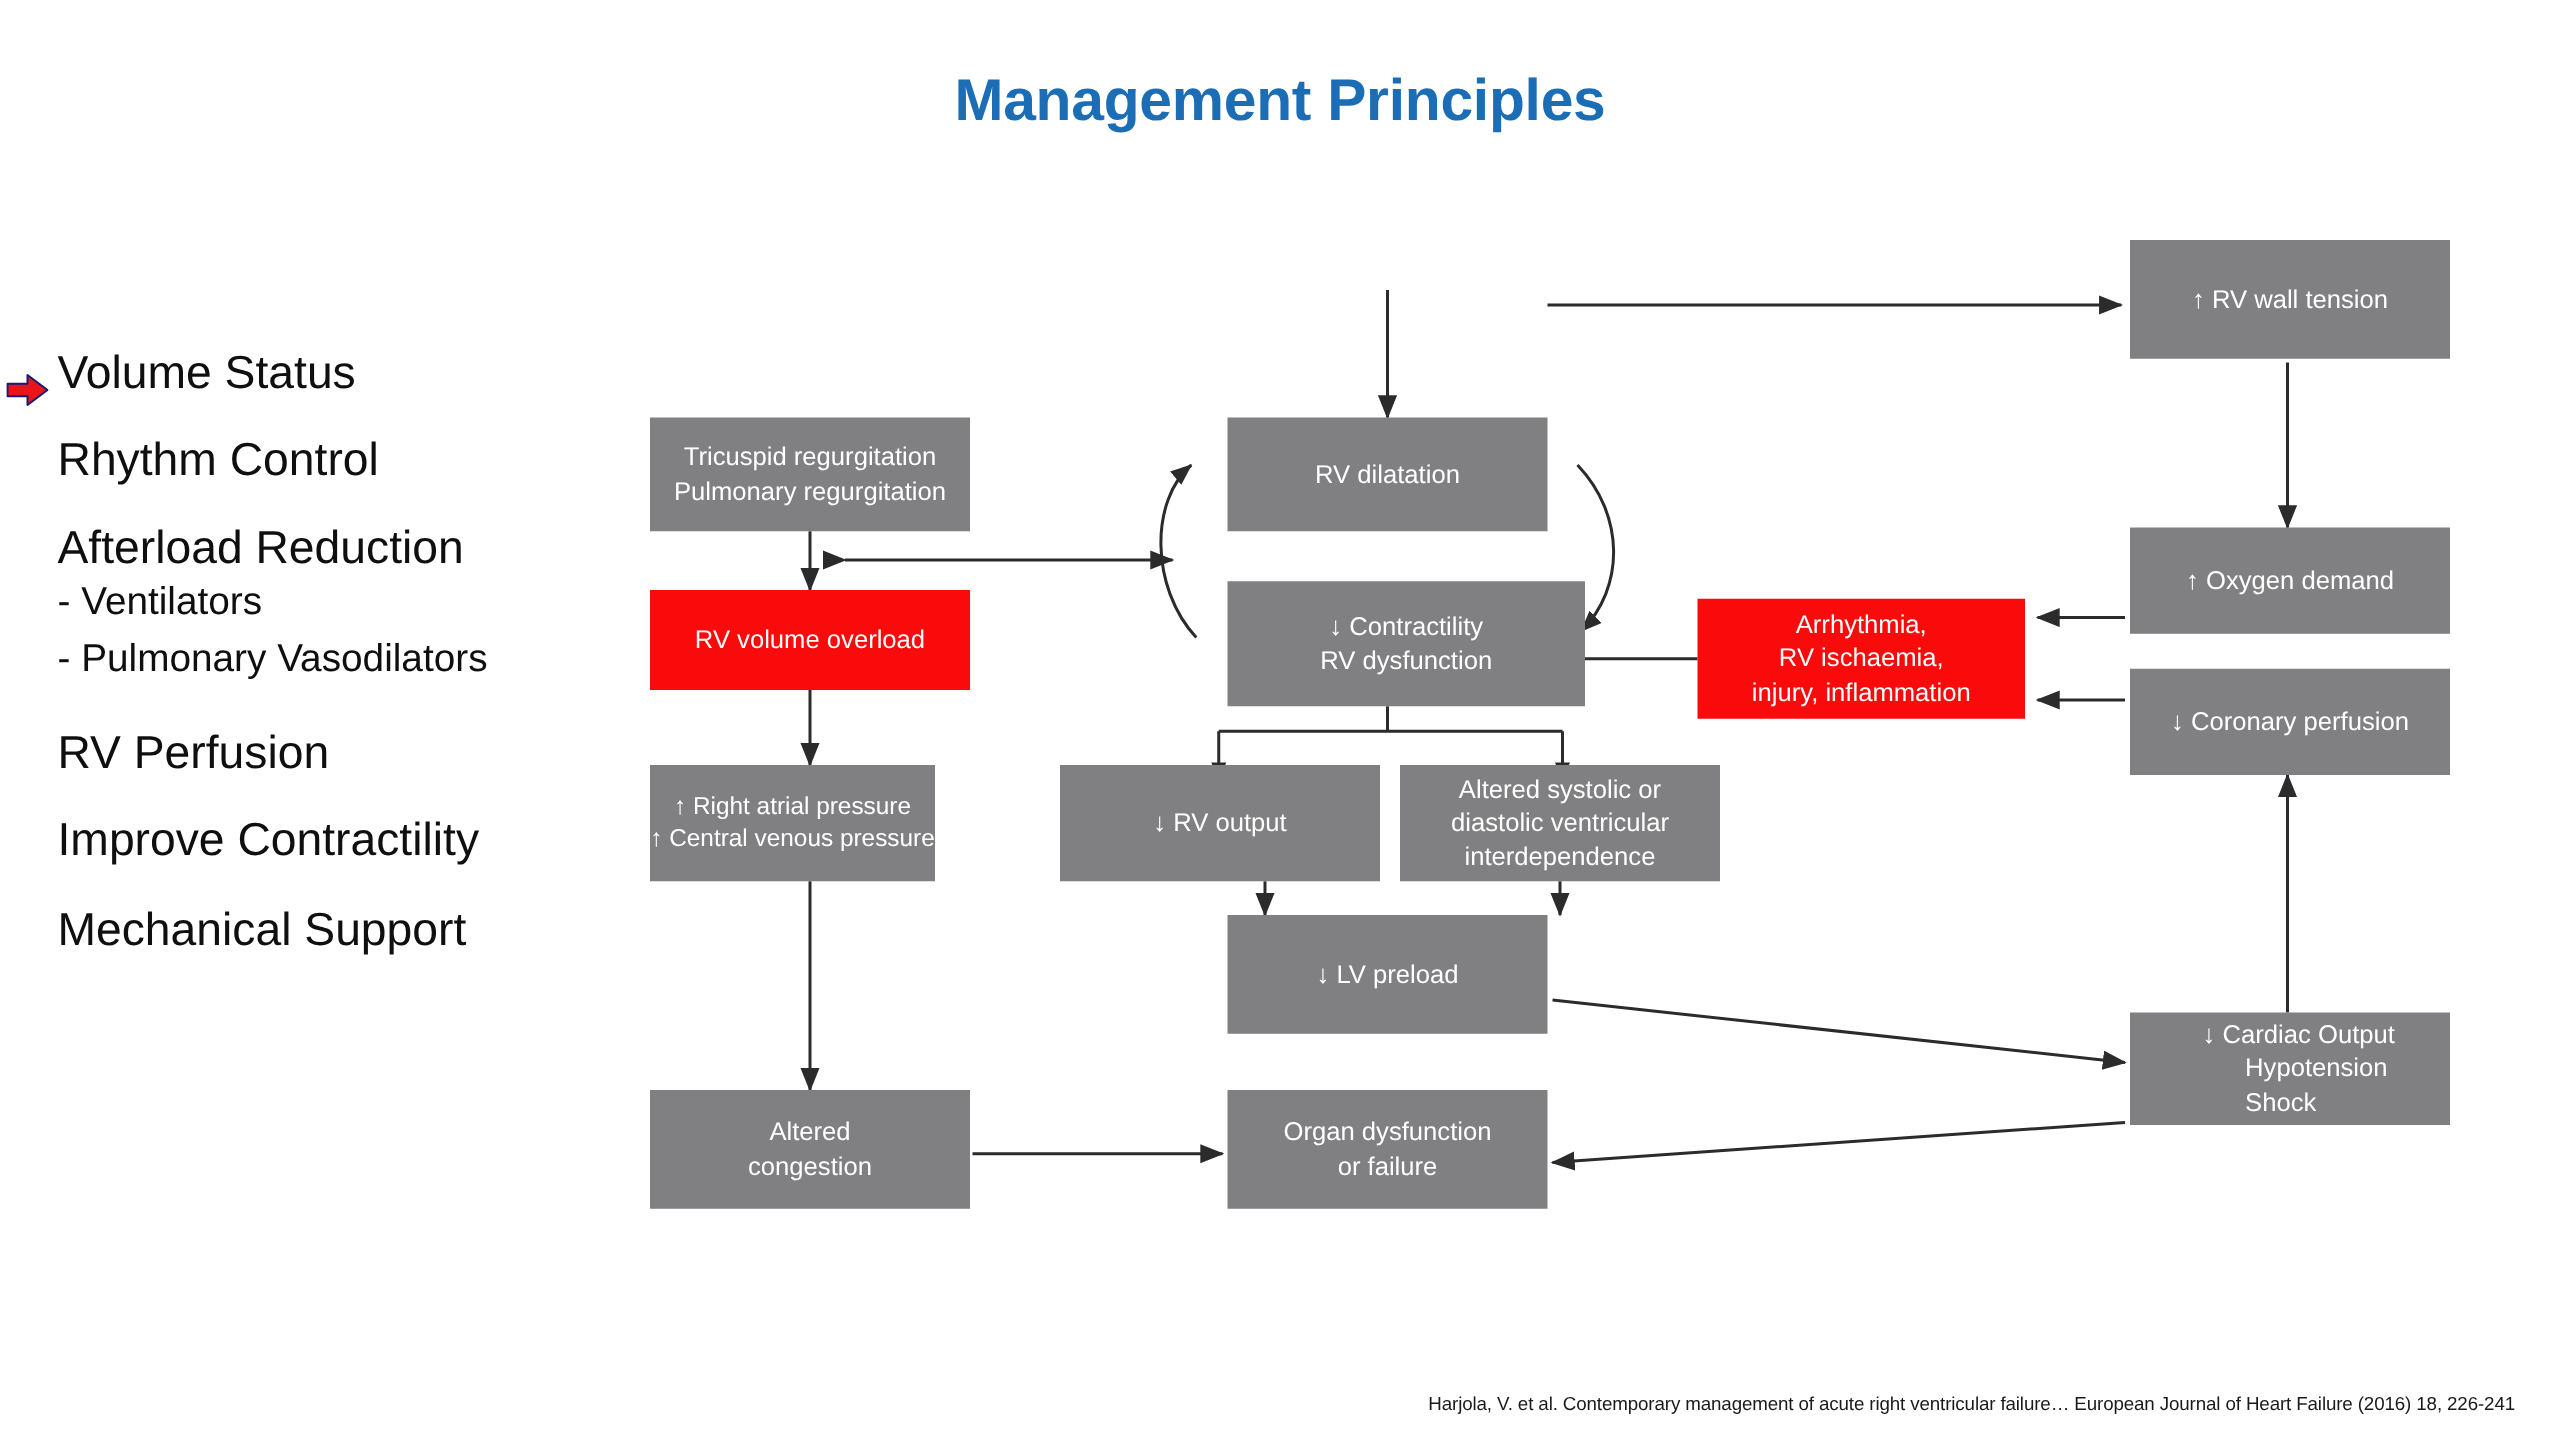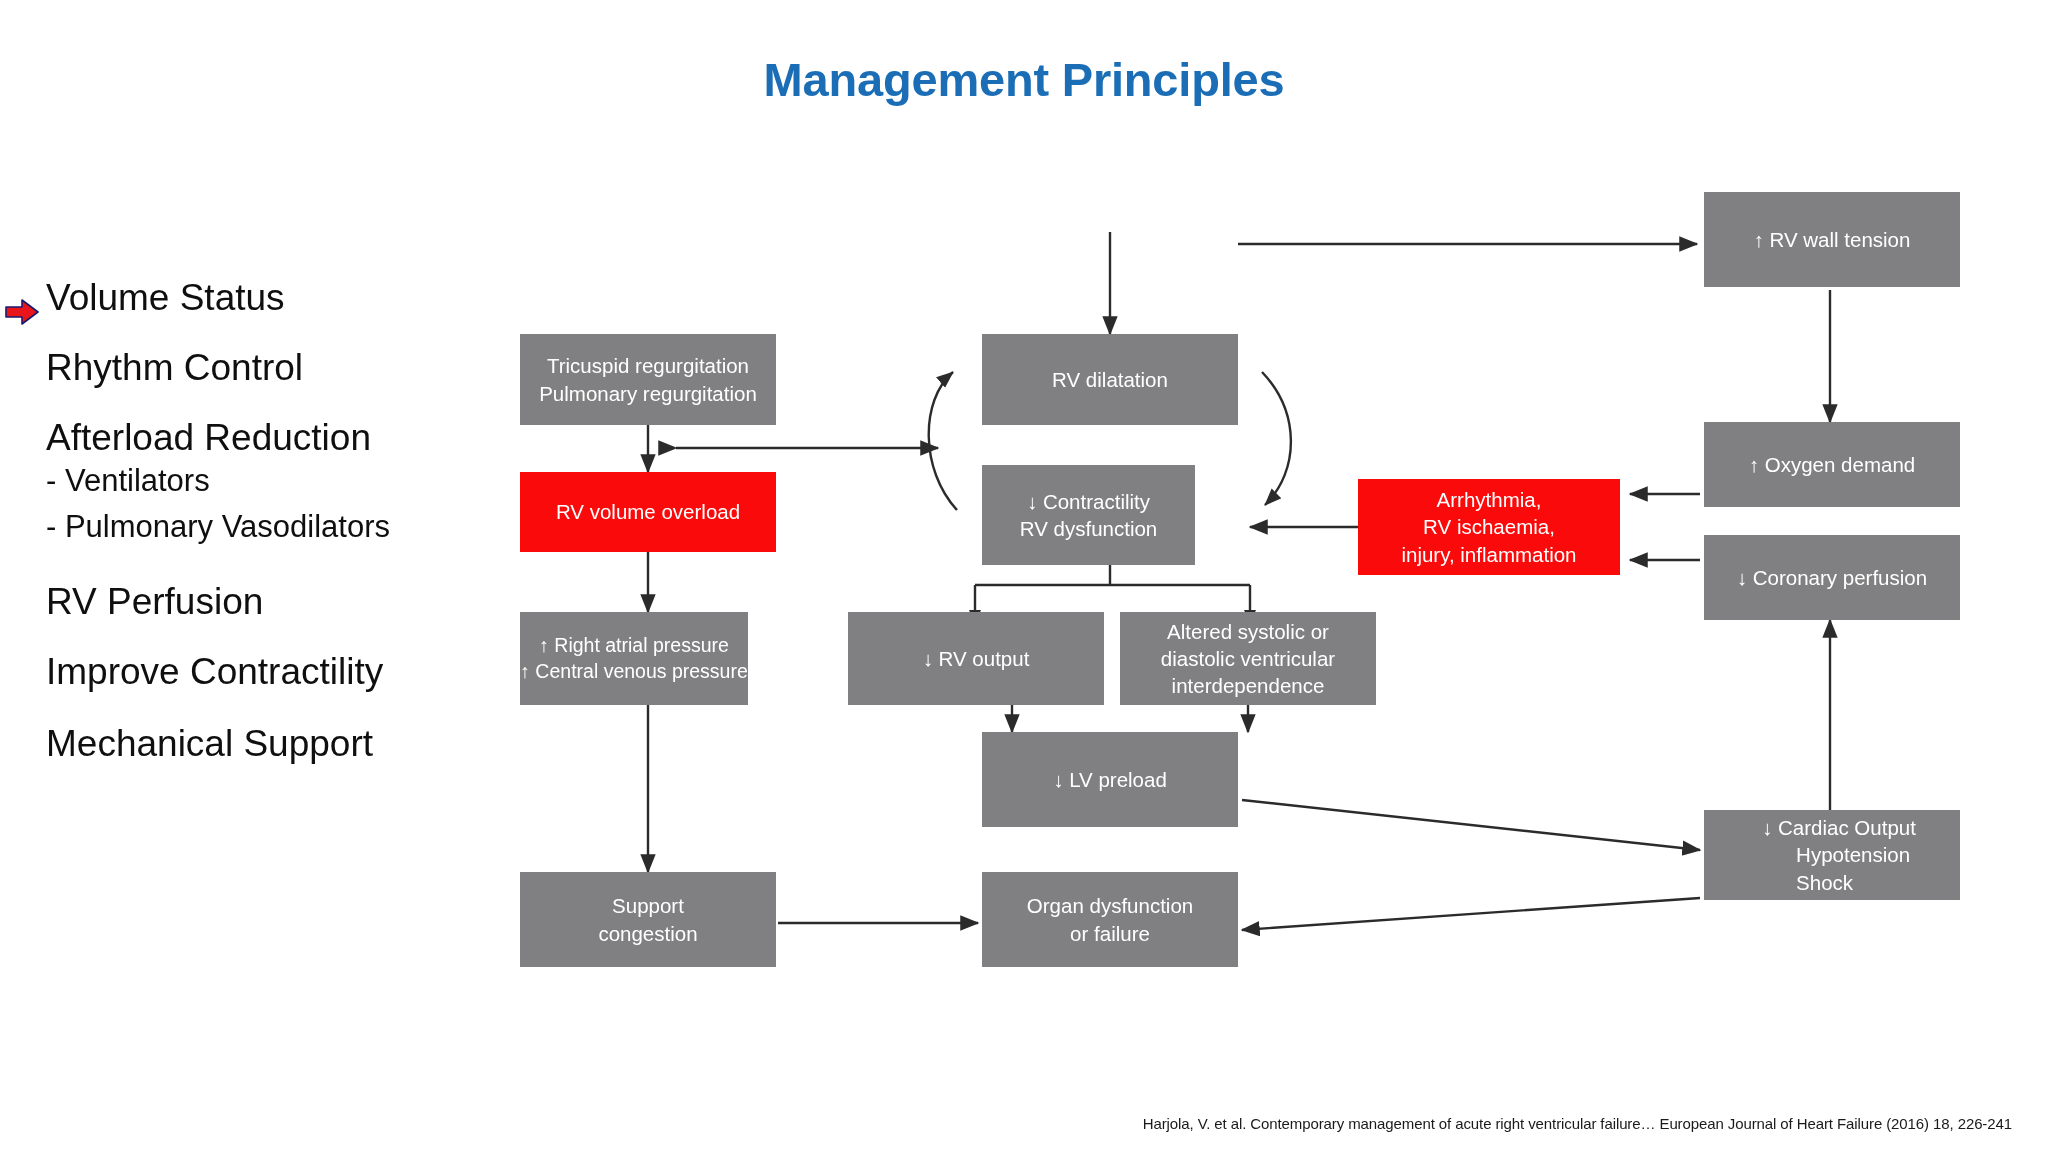--- a/index.html
+++ b/index.html
@@ -181,21 +181,21 @@
           <span class="ln">RV dilatation</span>
         </div>
     </div>
 
     <div class="node red" style="left:520px;  top:472px; width:256px; height:80px;">
       <div>
           <span class="ln">RV volume overload</span>
         </div>
     </div>
 
-    <div class="node gray" style="left:982px;  top:465px; width:213px; height:100px;">
+    <div class="node gray" style="left:982px;  top:465px; width:286px; height:100px;">
       <div>
           <span class="ln">↓ Contractility</span>
           <span class="ln">RV dysfunction</span>
         </div>
     </div>
 
     <div class="node red" style="left:1358px; top:479px; width:262px; height:96px;">
       <div>
           <span class="ln">Arrhythmia,</span>
           <span class="ln">RV ischaemia,</span>
@@ -245,21 +245,21 @@
     <div class="node gray" style="left:1704px; top:810px; width:256px; height:90px;">
       <div style="text-align:left; padding-left:14px">
           <span class="ln">↓  Cardiac Output</span>
           <span class="ln" style="padding-left:34px">Hypotension</span>
           <span class="ln" style="padding-left:34px">Shock</span>
         </div>
     </div>
 
     <div class="node gray" style="left:520px;  top:872px; width:256px; height:95px;">
       <div>
-          <span class="ln">Support</span>
+          <span class="ln">Altered</span>
           <span class="ln">congestion</span>
         </div>
     </div>
 
     <div class="node gray" style="left:982px;  top:872px; width:256px; height:95px;">
       <div>
           <span class="ln">Organ dysfunction</span>
           <span class="ln">or failure</span>
         </div>
     </div>

